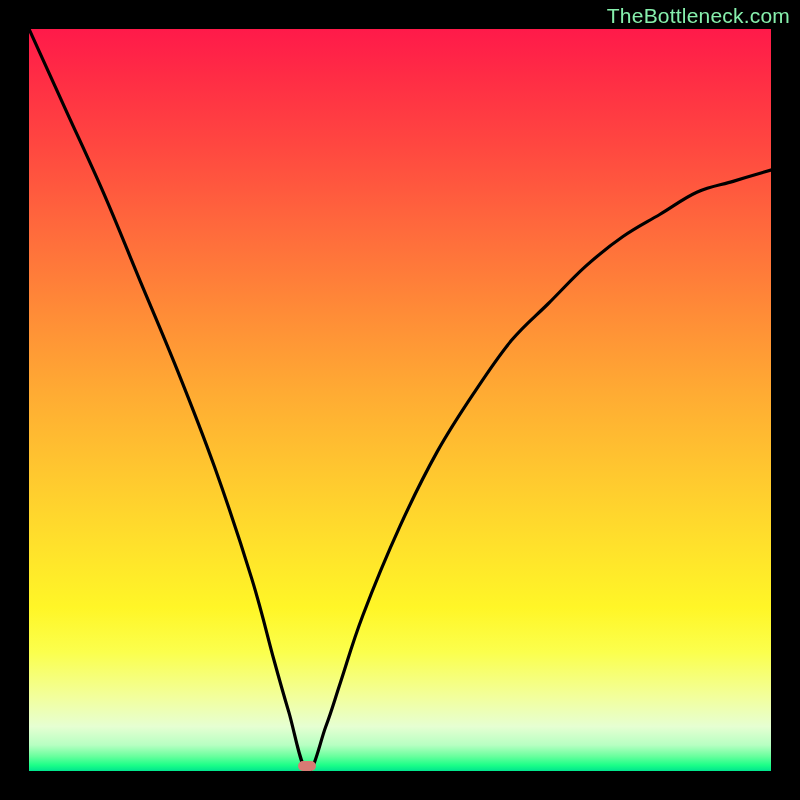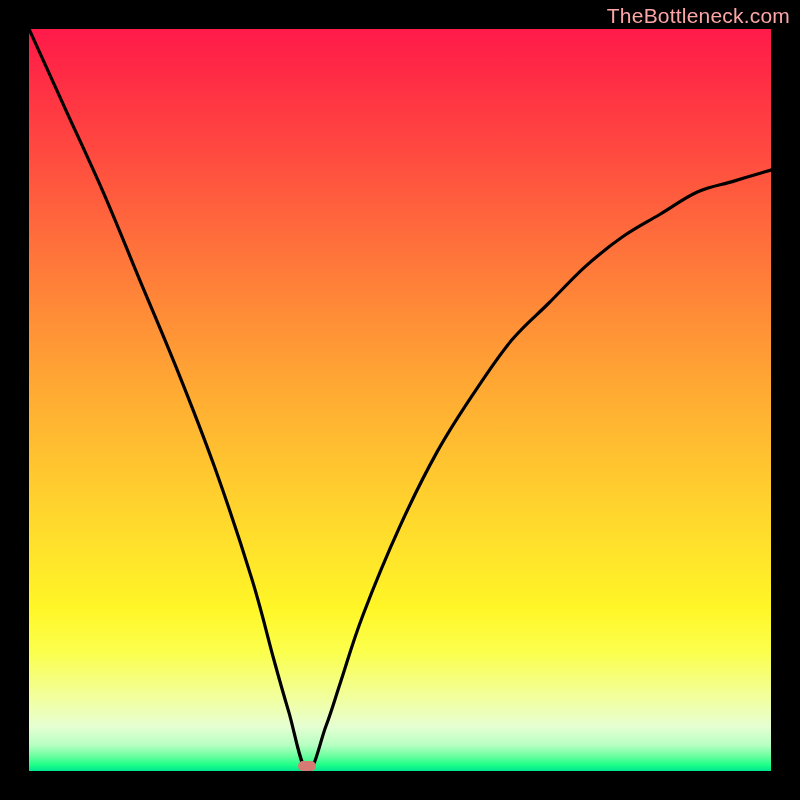--- a/index.html
+++ b/index.html
@@ -65,21 +65,21 @@
     width: 18px;
     height: 10px;
     border-radius: 5px;
     background: #d87a74;
     transform: translate(-50%, -50%);
   }
   .watermark {
     position: absolute;
     top: 4px;
     right: 10px;
-    color: #fca5a5;
+    color: #86efac;
     font-size: 21px;
     font-weight: 500;
     letter-spacing: 0.2px;
   }
 </style>
 </head>
 <body>
 
 <div class="frame">
 

